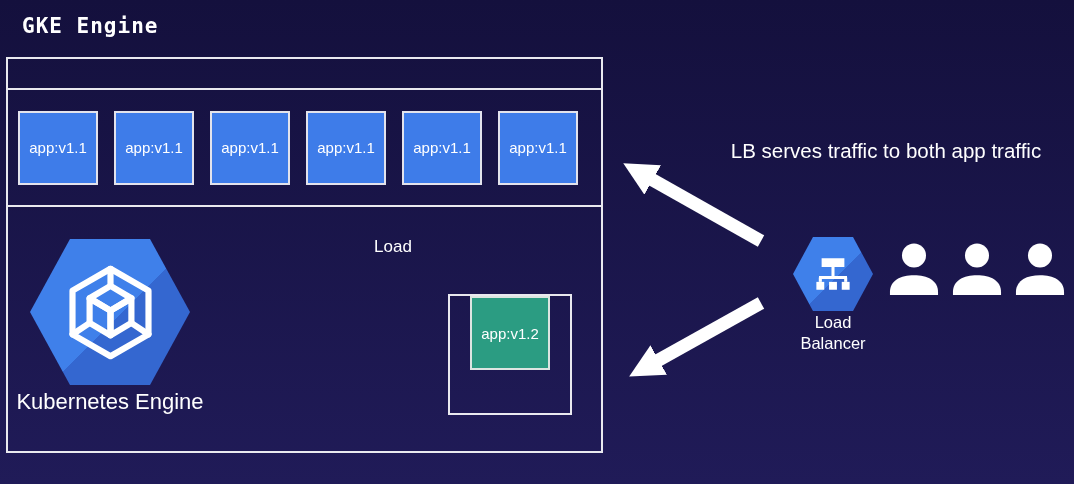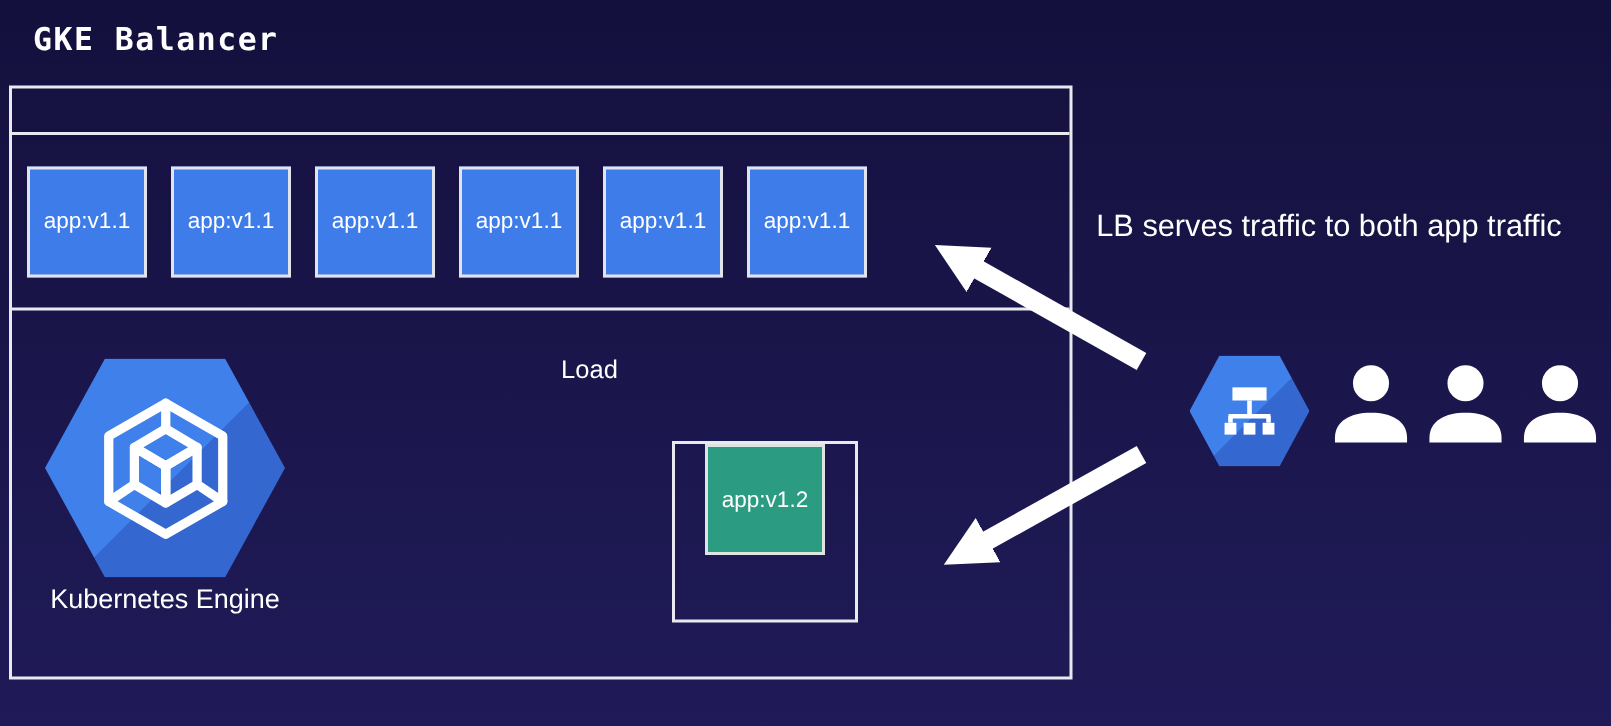--- a/index.html
+++ b/index.html
@@ -18,21 +18,21 @@
     left: 22px; top: 14px;
     font-family: "DejaVu Sans Mono", monospace;
     font-weight: bold;
     font-size: 21px;
     letter-spacing: 1px;
     color: var(--text-white, #ffffff);
   }
   .cluster-box {
     position: absolute;
     left: 6px; top: 57px;
-    width: 709px; height: 396px;
+    width: 597px; height: 396px;
     border: 2px solid var(--outline, #e9e9ef);
   }
   .header-strip {
     height: 31px;
     border-bottom: 2px solid var(--outline, #e9e9ef);
   }
   .pods-row {
     height: 117px;
     border-bottom: 2px solid var(--outline, #e9e9ef);
     display: flex;
@@ -65,21 +65,21 @@
       var(--hex-blue, #3f80ea) 0%, var(--hex-blue, #3f80ea) 54%,
       var(--hex-shade, #3467d0) 54%, var(--hex-shade, #3467d0) 100%);
   }
   .k8s-logo { position: absolute; left: 22px; top: 32px; width: 160px; height: 146px; }
   .k8s-glyph { position: absolute; left: 33px; top: 26px; }
   .engine-label {
     position: absolute;
     left: 2px; top: 182px;
     width: 200px;
     text-align: center;
-    font-size: 18px;
+    font-size: 22px;
   }
   .canary-container {
     position: absolute;
     left: 440px; top: 87px;
     width: 124px; height: 121px;
     border: 2px solid var(--outline, #e9e9ef);
     display: flex;
     justify-content: center;
   }
   .pod-green {
@@ -116,21 +116,21 @@
     left: 889px; top: 238px;
     display: flex;
     gap: 13px;
   }
 </style>
 </head>
 <body>
 
 <div class="page">
 
-  <div class="page-title">GKE Balancer</div>
+  <div class="page-title">GKE Engine</div>
 
   <div class="cluster-box">
     <div class="header-strip"></div>
 
     <div class="pods-row">
       <div class="pod">app:v1.1</div>
       <div class="pod">app:v1.1</div>
       <div class="pod">app:v1.1</div>
       <div class="pod">app:v1.1</div>
       <div class="pod">app:v1.1</div>
@@ -176,20 +176,21 @@
       <rect x="11" y="6" width="26" height="10" fill="#ffffff"></rect>
       <line x1="24" y1="16" x2="24" y2="28" stroke="#ffffff" stroke-width="3.5"></line>
       <line x1="8" y1="28" x2="40" y2="28" stroke="#ffffff" stroke-width="3.5"></line>
       <line x1="9.5" y1="28" x2="9.5" y2="33" stroke="#ffffff" stroke-width="3.5"></line>
       <line x1="38.5" y1="28" x2="38.5" y2="33" stroke="#ffffff" stroke-width="3.5"></line>
       <rect x="5" y="33" width="9" height="9" fill="#ffffff"></rect>
       <rect x="19.5" y="33" width="9" height="9" fill="#ffffff"></rect>
       <rect x="34" y="33" width="9" height="9" fill="#ffffff"></rect>
     </svg>
   </div>
+  <div class="lb-label">Load Balancer</div>
 
   <div class="users-group">
     <svg width="50" height="60" viewBox="0 0 52 60" fill="#ffffff">
       <circle cx="26" cy="17" r="12.5"></circle>
       <path d="M 1 58 L 1 55 C 1 43 12 37.5 26 37.5 C 40 37.5 51 43 51 55 L 51 58 Z"></path>
     </svg>
     <svg width="50" height="60" viewBox="0 0 52 60" fill="#ffffff">
       <circle cx="26" cy="17" r="12.5"></circle>
       <path d="M 1 58 L 1 55 C 1 43 12 37.5 26 37.5 C 40 37.5 51 43 51 55 L 51 58 Z"></path>
     </svg>

